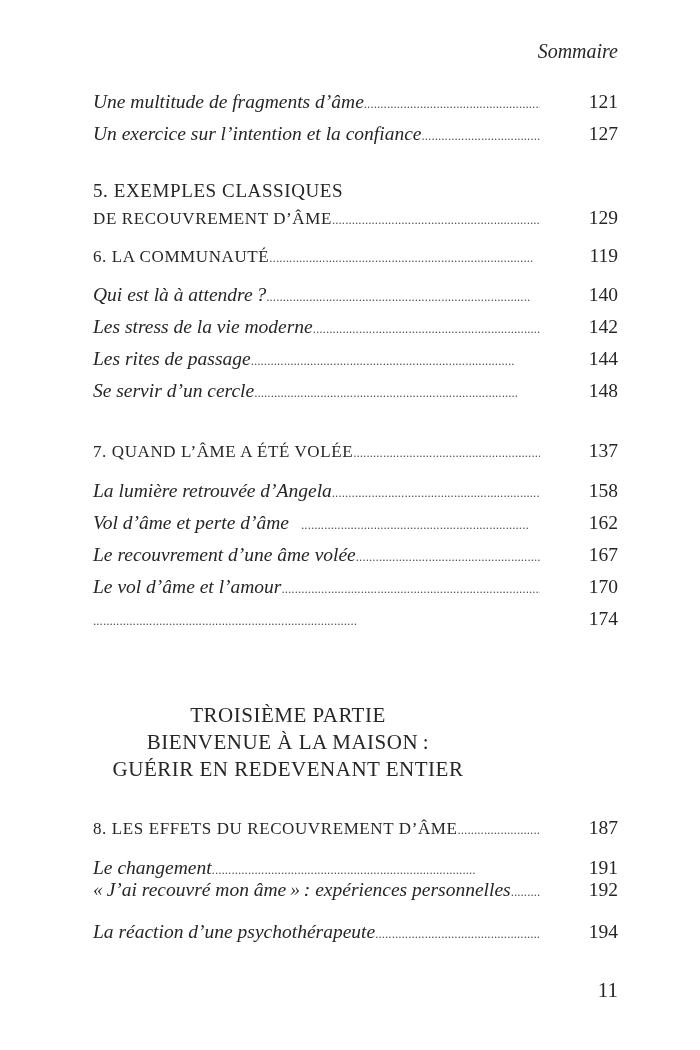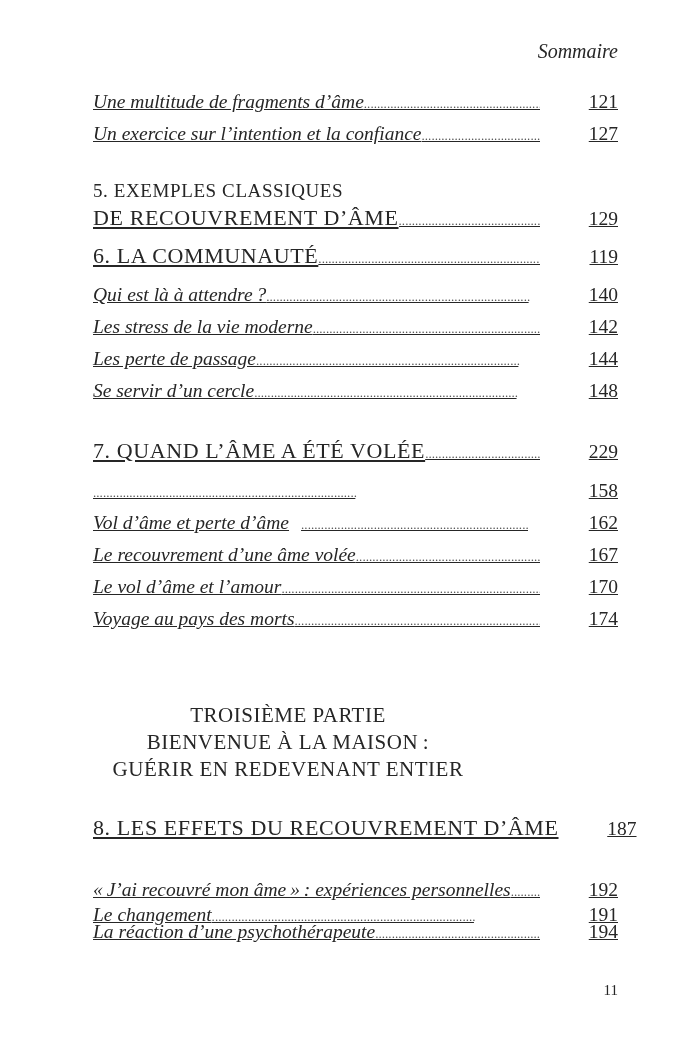--- a/index.html
+++ b/index.html
@@ -25,33 +25,32 @@
     }
     .toc-row {
       position: absolute;
       left: 93px;
       width: 525px;
       height: 26px;
       display: flex;
       align-items: baseline;
       font-size: 19.5px;
       line-height: 26px;
-      text-decoration: underline;
     }
     .toc-row .title {
       white-space: nowrap;
       flex: 0 0 auto;
     }
     .toc-row.section .title {
       font-style: italic;
     }
     .toc-row.chapter .title {
       font-style: normal;
       letter-spacing: 0.6px;
-      font-size: 22px;
+      font-size: 17px;
     }
     .toc-row .leader {
       flex: 1 1 auto;
       overflow: hidden;
       white-space: nowrap;
       color: #555;
       font-size: 13px;
       letter-spacing: 2.1px;
       margin-right: 38px;
       font-style: normal;
@@ -80,21 +79,21 @@
       width: 576px;
       text-align: center;
       font-size: 21px;
       letter-spacing: 0.5px;
       line-height: 27px;
     }
     .folio {
       position: absolute;
       right: 82px;
       top: 976px;
-      font-size: 15px;
+      font-size: 21px;
       line-height: 28px;
       margin-left: 8px;
     }
   </style>
 </head>
 <body>
 
 <div class="running-head">Sommaire</div>
 
 <div class="toc-row section" style="top:89px;">
@@ -128,38 +127,39 @@
   <span class="page">140</span>
 </div>
 
 <div class="toc-row section" style="top:314px;">
   <span class="title">Les stress de la vie moderne</span>
   <span class="leader"></span>
   <span class="page">142</span>
 </div>
 
 <div class="toc-row section" style="top:346px;">
-  <span class="title">Les perte de passage</span>
+  <span class="title">Les rites de passage</span>
   <span class="leader"></span>
   <span class="page">144</span>
 </div>
 
 <div class="toc-row section" style="top:378px;">
   <span class="title">Se servir d’un cercle</span>
   <span class="leader"></span>
   <span class="page">148</span>
 </div>
 
 <div class="toc-row chapter" style="top:438px;">
   <span class="title">7. QUAND L’ÂME A ÉTÉ VOLÉE</span>
   <span class="leader"></span>
-  <span class="page">229</span>
+  <span class="page">137</span>
 </div>
 
 <div class="toc-row section" style="top:478px;">
+  <span class="title">La lumière retrouvée d’Angela</span>
   <span class="leader"></span>
   <span class="page">158</span>
 </div>
 
 <div class="toc-row section" style="top:510px;gap:12px;">
   <span class="title">Vol d’âme et perte d’âme</span>
   <span class="leader"></span>
   <span class="page">162</span>
 </div>
 
@@ -169,36 +169,35 @@
   <span class="page">167</span>
 </div>
 
 <div class="toc-row section" style="top:574px;">
   <span class="title">Le vol d’âme et l’amour</span>
   <span class="leader"></span>
   <span class="page">170</span>
 </div>
 
 <div class="toc-row section" style="top:606px;">
-  <span class="title">Voyage au pays des morts</span>
   <span class="leader"></span>
   <span class="page">174</span>
 </div>
 
 <div class="part-heading" style="top:702px;">TROISIÈME PARTIE</div>
 <div class="part-heading" style="top:729px;">BIENVENUE À LA MAISON :</div>
 <div class="part-heading" style="top:756px;">GUÉRIR EN REDEVENANT ENTIER</div>
 
 <div class="toc-row chapter" style="top:815px;">
   <span class="title">8. LES EFFETS DU RECOUVREMENT D’ÂME</span>
   <span class="leader"></span>
   <span class="page">187</span>
 </div>
 
-<div class="toc-row section" style="top:902px;">
+<div class="toc-row section" style="top:855px;">
   <span class="title">Le changement</span>
   <span class="leader"></span>
   <span class="page">191</span>
 </div>
 
 <div class="toc-row section" style="top:877px;">
   <span class="title">« J’ai recouvré mon âme » : expériences personnelles</span>
   <span class="leader"></span>
   <span class="page">192</span>
 </div>

